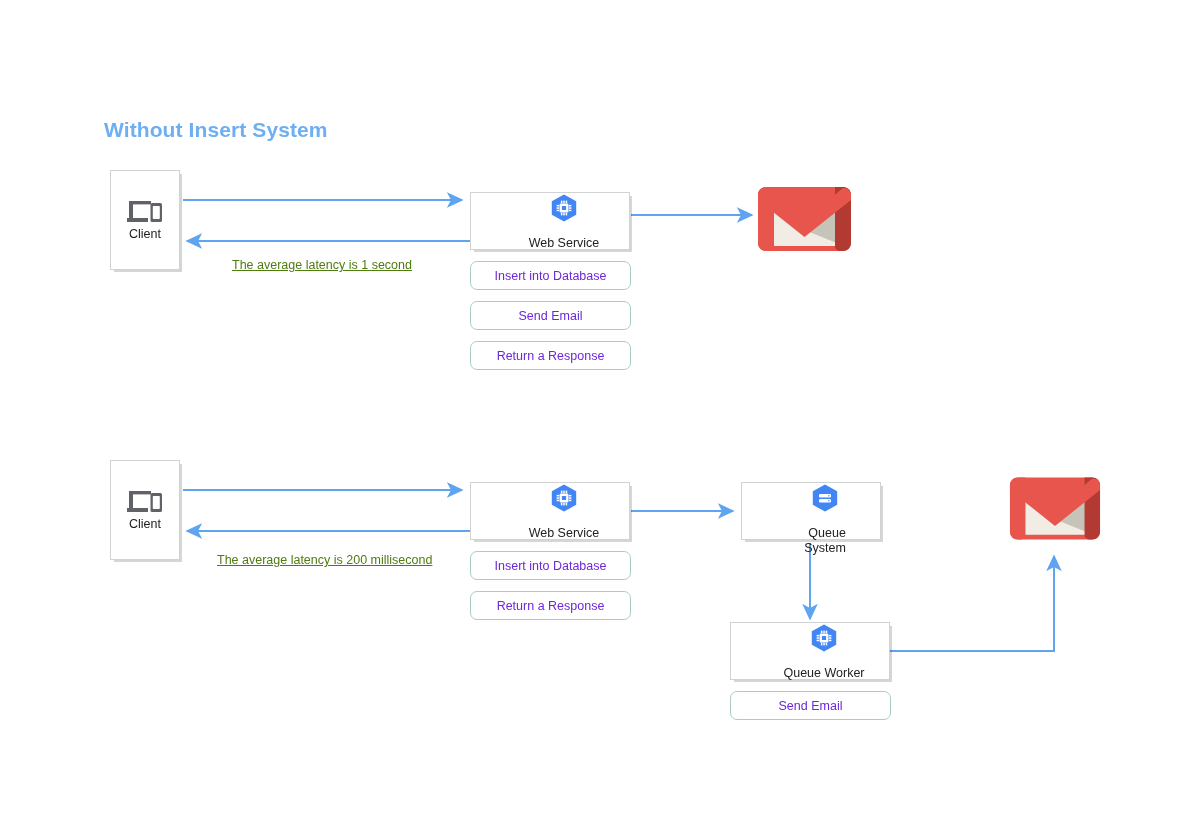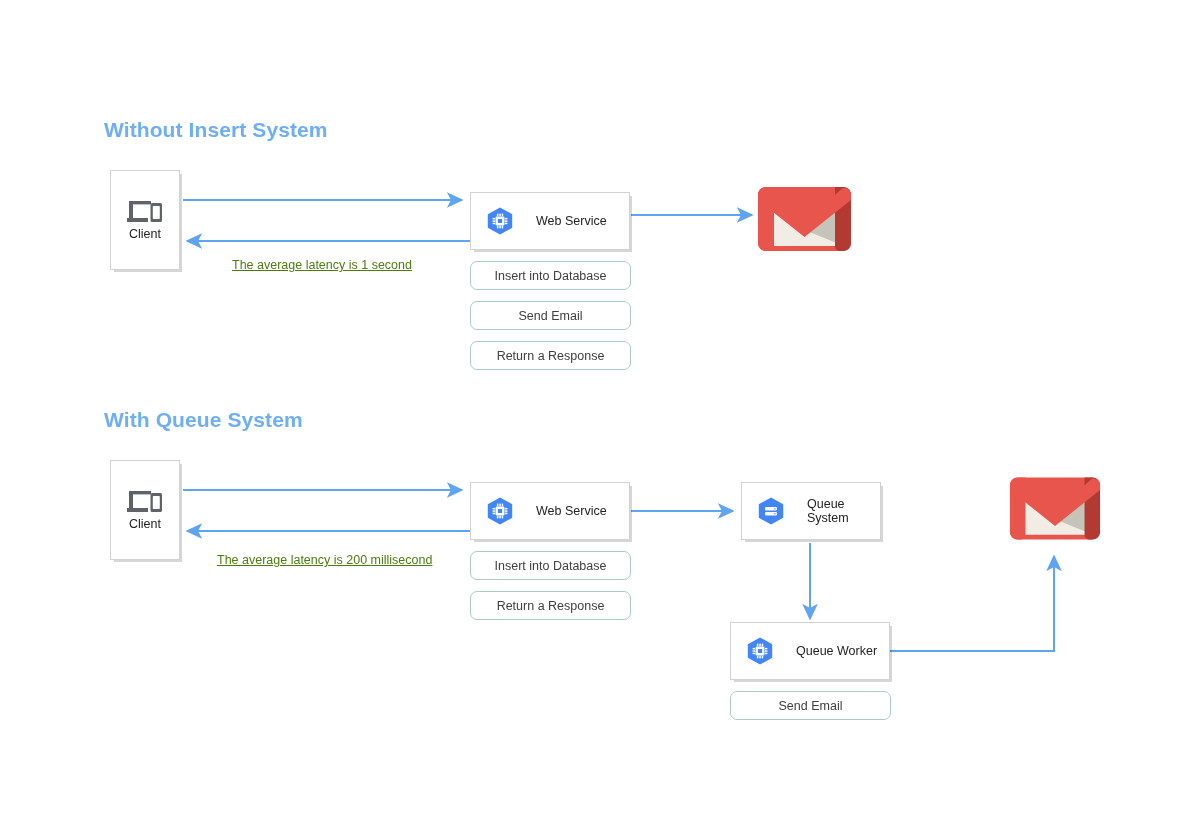--- a/index.html
+++ b/index.html
@@ -55,38 +55,39 @@
     flex-direction: column;
     justify-content: center;
   }
   .client-node .node-label {
     font-size: 12.5px;
     color: #1d1d1d;
   }
 
   
   .service-node .node-inner {
-    flex-direction: row;
+    flex-direction: column;
     align-items: center;
     padding-left: 14px;
-    gap: 21px;
+    gap: 13px;
+    text-align: right;
   }
 
   
   .action-btn {
     position: absolute;
     box-sizing: border-box;
     background: #ffffff;
     border: 1px solid #a9cdc6;
     border-radius: 7px;
     display: flex;
     align-items: center;
     justify-content: center;
     font-size: 12.5px;
-    color: #404040;
+    color: #6d28d9;
     white-space: nowrap;
   }
 
   
   .edge-label {
     position: absolute;
     font-size: 12.5px;
     color: #4d7c0f;
     white-space: nowrap;
     text-decoration: underline;
@@ -198,21 +199,20 @@
       <path d="M1,11 C1,6.6 5.6,2.4 9.8,4.6 L47.5,38 L85.2,4.6 C89.4,2.4 94,6.6 94,11 L94,16 L47.5,53 L1,16 Z" fill="#E8554D"></path>
     </svg>
   </div>
 
   <div class="edge-label" style="left:232px; top:258px;">The average latency is 1 second</div>
 
   <div class="action-btn" style="left:470px; top:261px; width:161px; height:29px;">Insert into Database</div>
   <div class="action-btn" style="left:470px; top:301px; width:161px; height:29px;">Send Email</div>
   <div class="action-btn" style="left:470px; top:341px; width:161px; height:29px;">Return a Response</div>
 
-  <div class="section-title" style="left:104px; top:408px;">With Queue System</div>
 
   <div class="node client-node" style="left:110px; top:460px; width:70px; height:100px;">
     <div class="node-inner">
       <span class="icon-wrap">
         <svg width="38" height="28" viewBox="0 0 38 28">
           <path d="M3,2 L3,19 L1,19 L1,23 L22,23 L22,19 L7,19 L7,2 Z" fill="#5F6368"></path>
           <rect x="3" y="2" width="22" height="3.4" fill="#5F6368"></rect>
           <rect x="24.5" y="4" width="11.5" height="19" rx="1.6" fill="#5F6368"></rect>
           <rect x="26.8" y="7" width="7" height="13" rx="0.7" fill="#ffffff"></rect>
         </svg>

